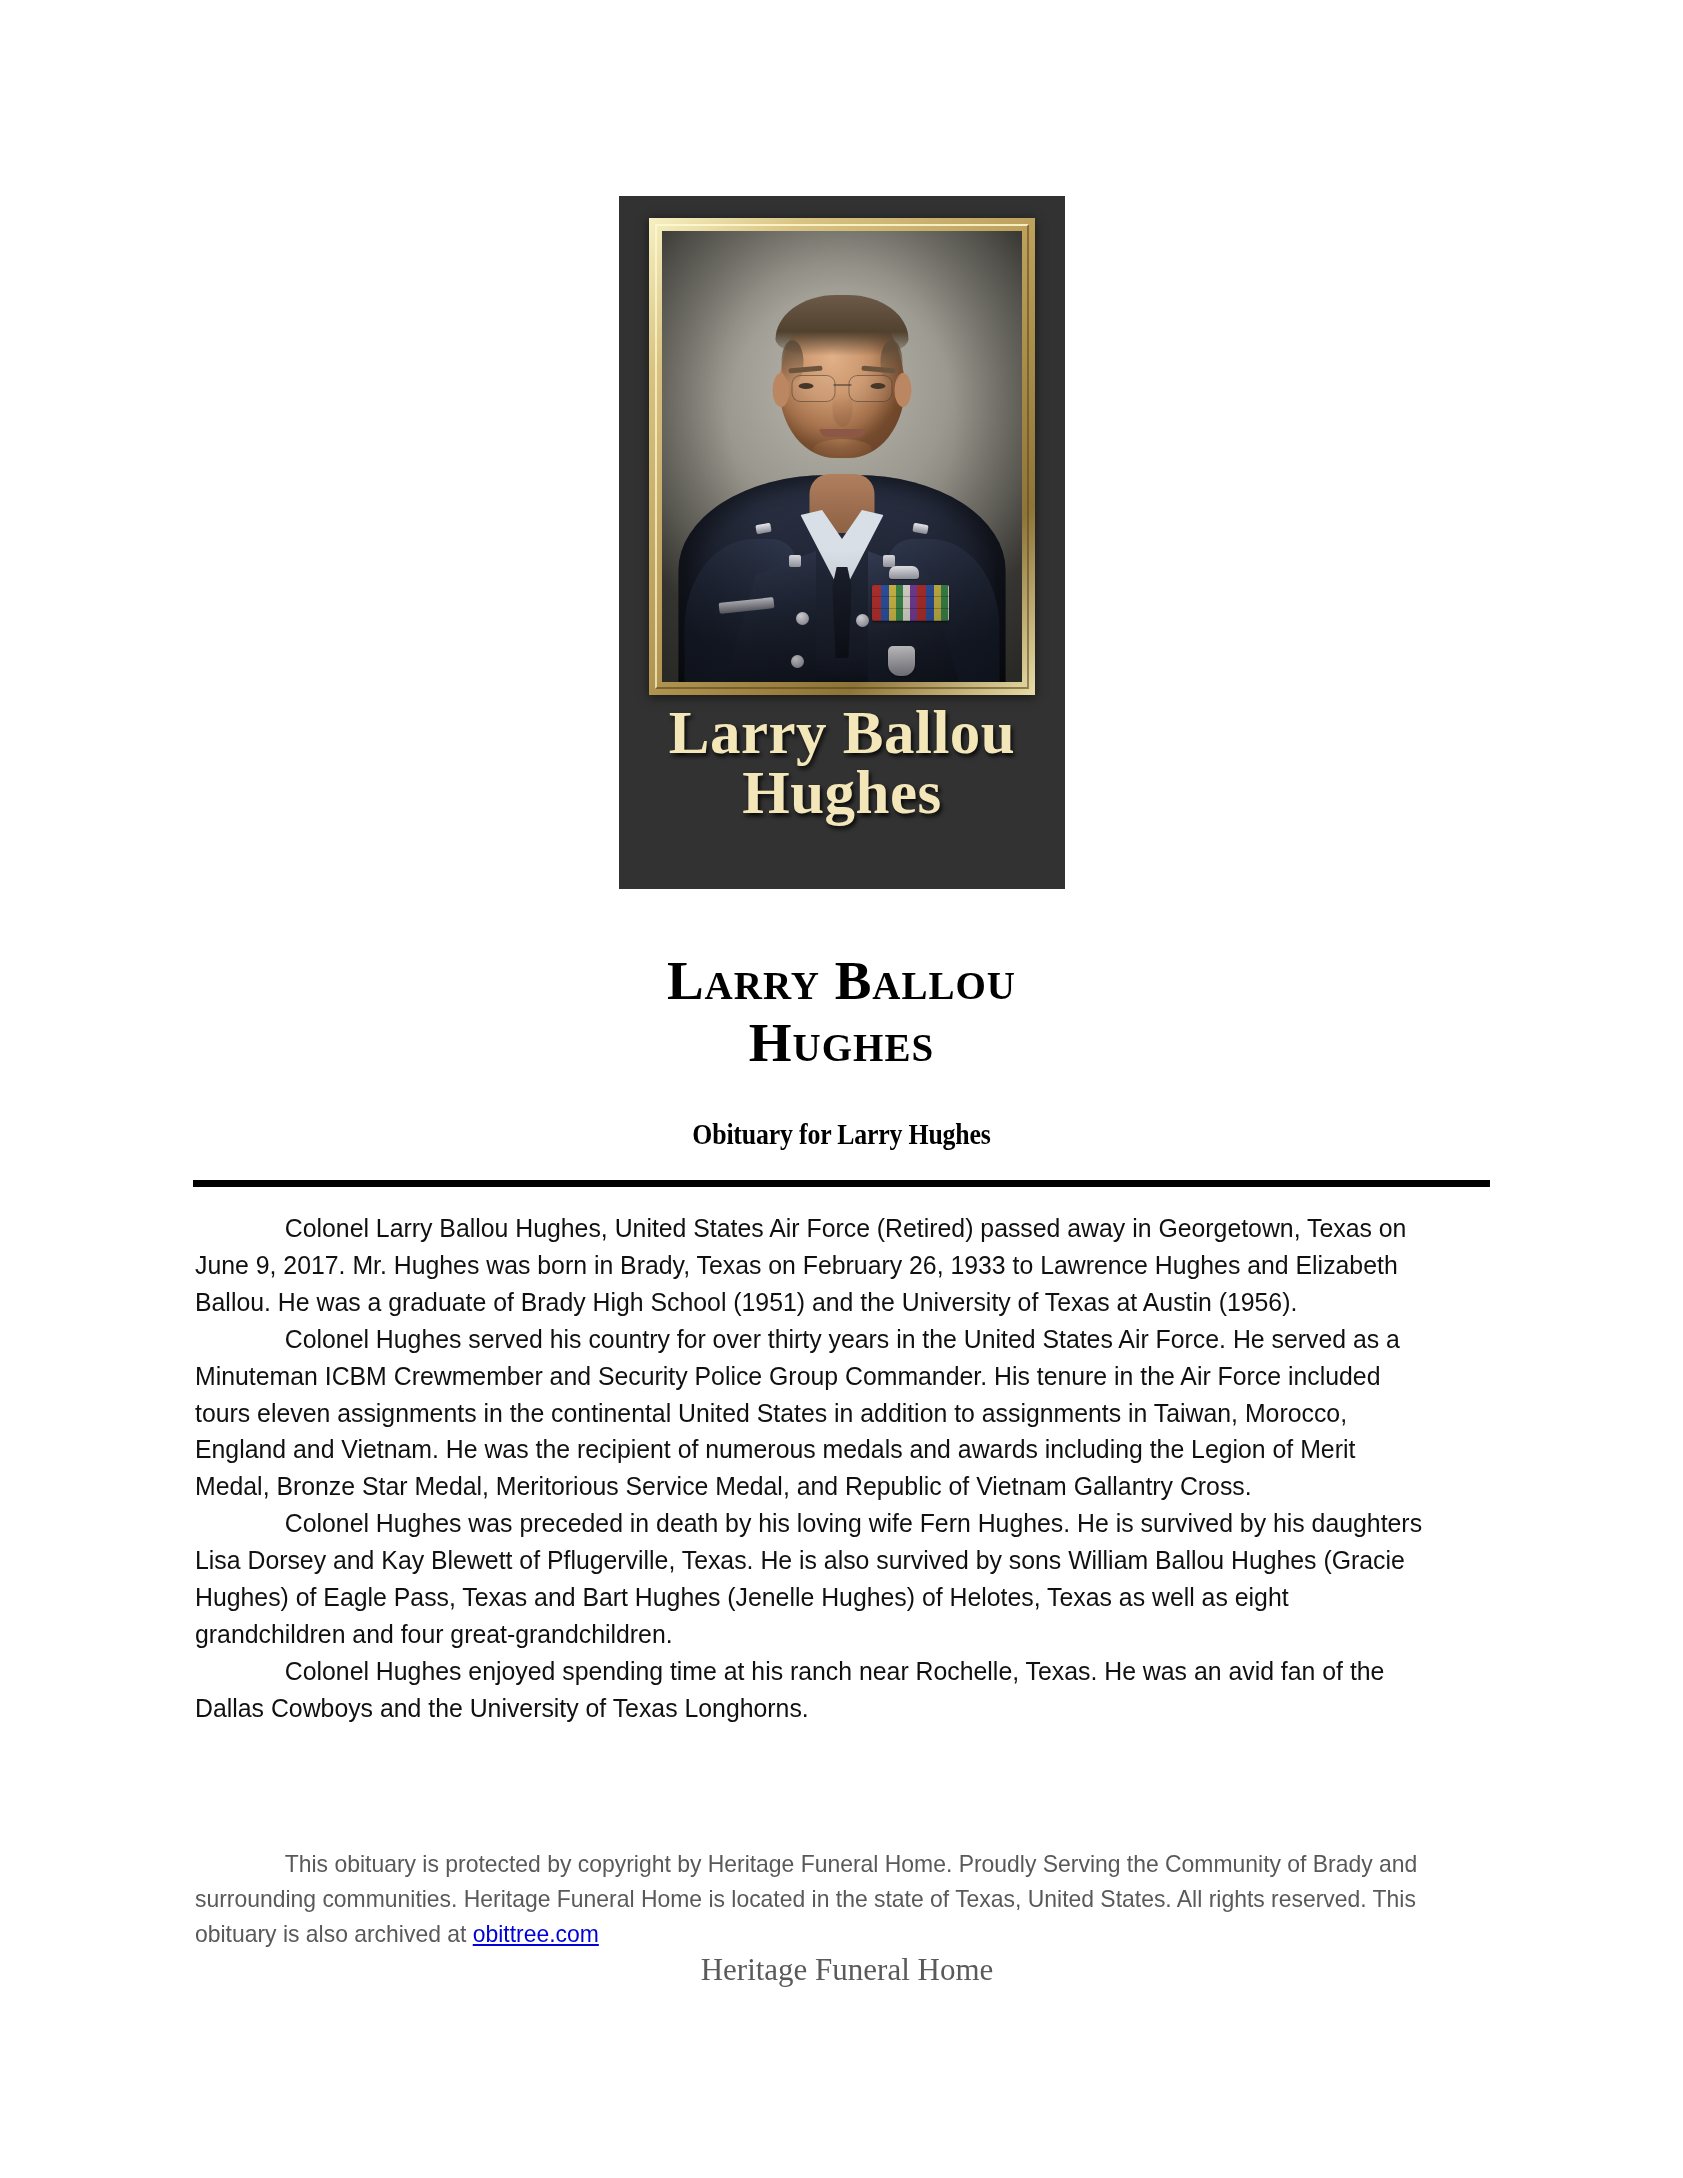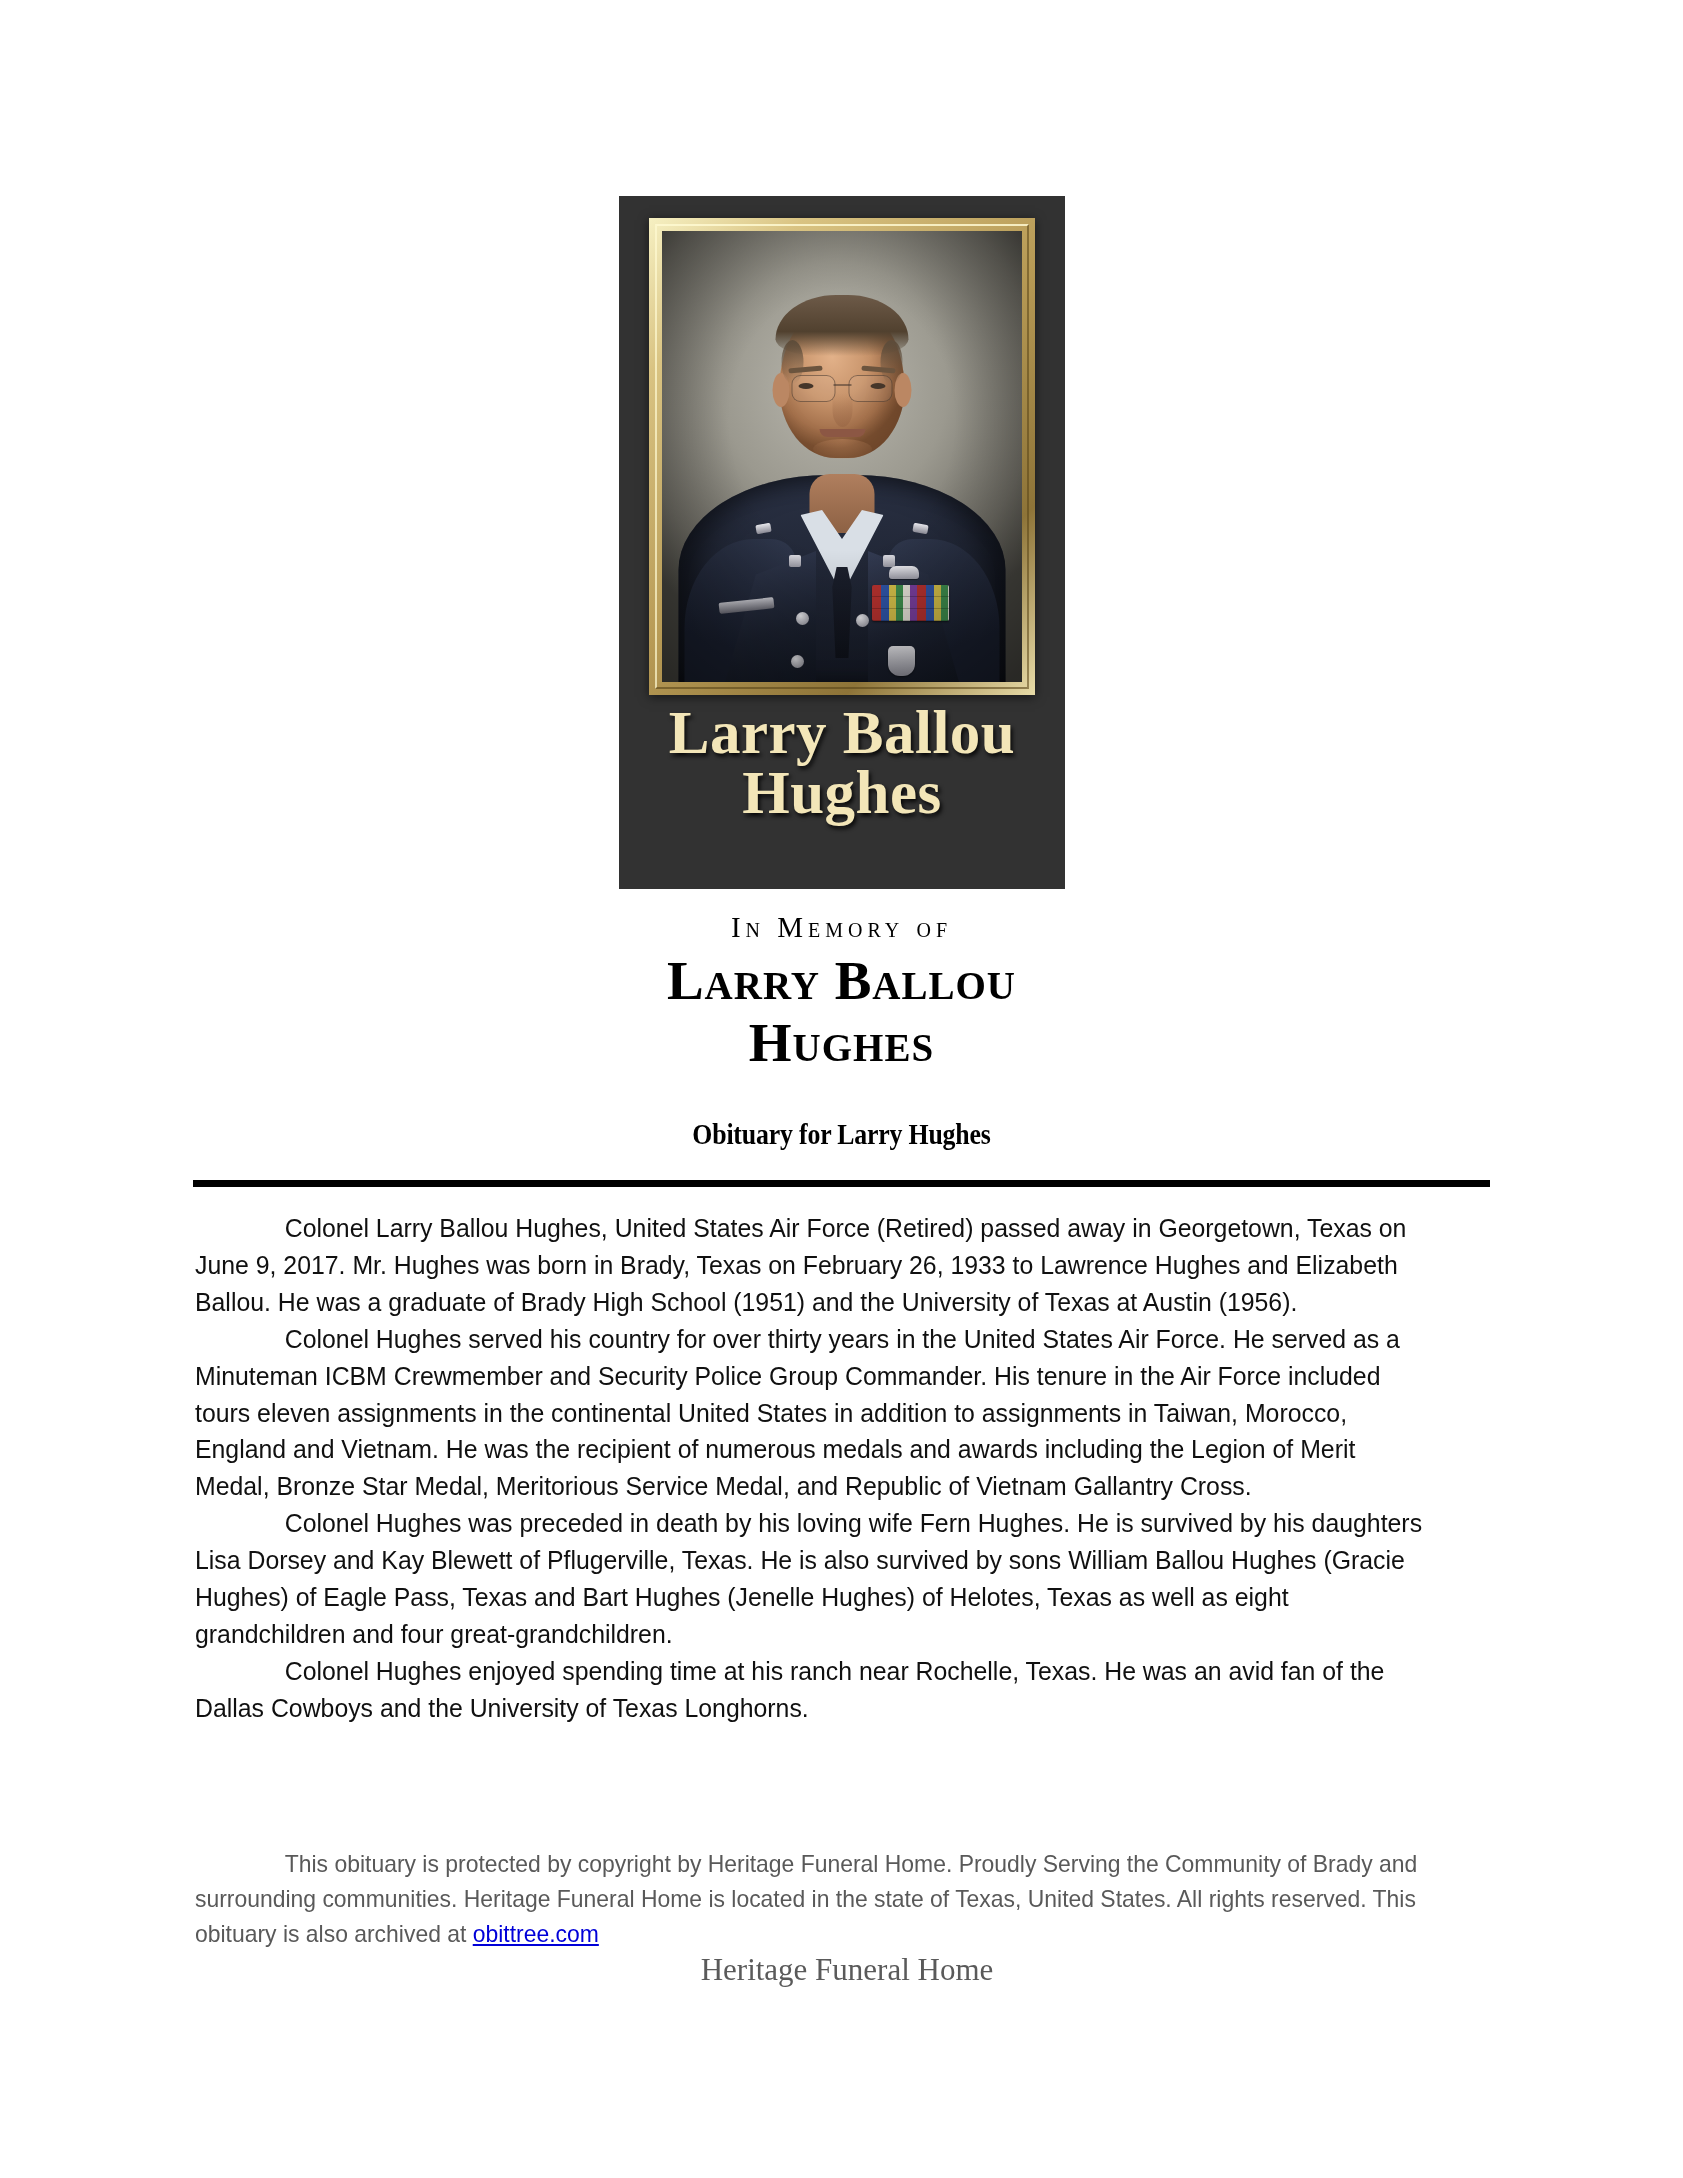--- a/index.html
+++ b/index.html
@@ -450,21 +450,20 @@
         <div class="photo-vignette"></div>
       </div>
     </div>
 
     <div class="card-name">
       <span class="card-name-line1">Larry Ballou</span>
       <span class="card-name-line2">Hughes</span>
     </div>
   </div>
 
-  <div class="in-memory-of">In Memory of</div>
 
   <div class="deceased-name">
     <div>Larry Ballou</div>
     <div>Hughes</div>
   </div>
 
   <div class="obit-heading">Obituary for Larry Hughes</div>
 
   <div class="divider"></div>
 

